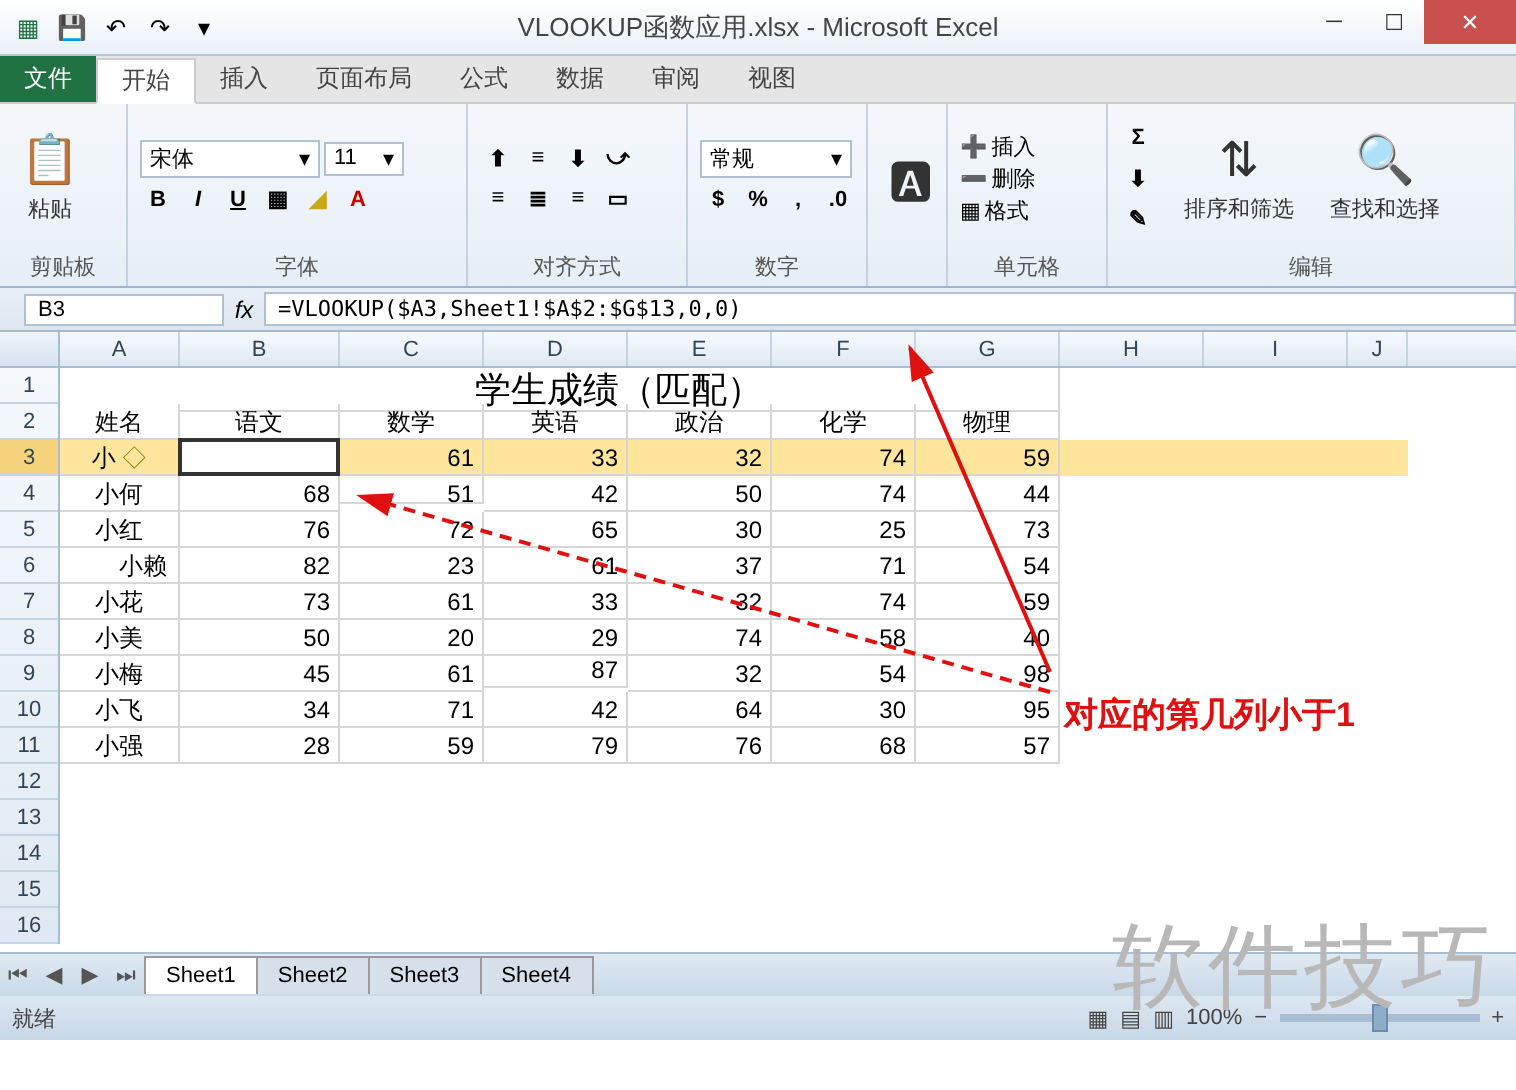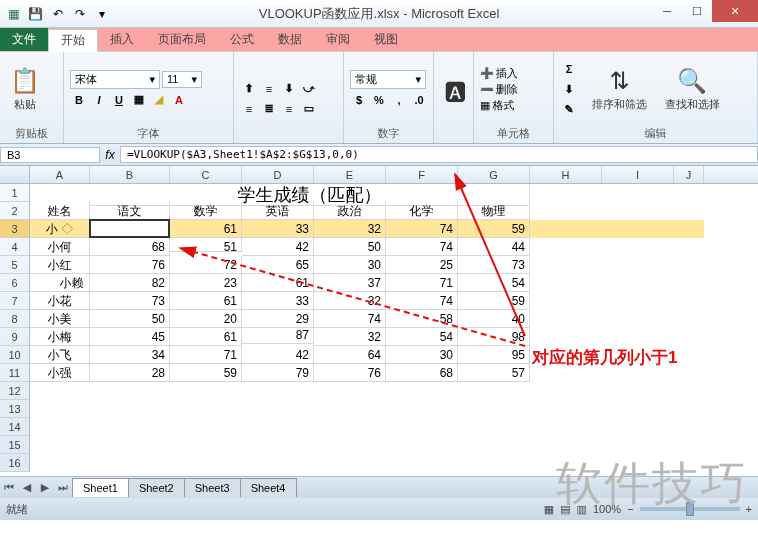--- a/index.html
+++ b/index.html
@@ -4,38 +4,38 @@
 <style>
 *{box-sizing:border-box;margin:0;padding:0;font-family:"Microsoft YaHei","SimSun",sans-serif}
 body{background:#fff;width:758px;height:545px;overflow:hidden;position:relative}
 .titlebar{height:28px;background:linear-gradient(#fff,#e8f0f8);display:flex;align-items:center;position:relative;border-bottom:1px solid #b7c5d6}
 .qat{display:flex;gap:2px;padding-left:4px;align-items:center}
 .qat-btn{width:20px;height:20px;display:flex;align-items:center;justify-content:center;font-size:12px}
 .title-text{position:absolute;left:50%;transform:translateX(-50%);font-size:13px;color:#444}
 .winbtns{position:absolute;right:0;top:0;display:flex}
 .winbtn{width:30px;height:22px;display:flex;align-items:center;justify-content:center;font-size:11px;color:#333}
 .winbtn.close{background:#c8504f;color:#fff;width:46px}
-.ribtabs{height:24px;background:#fca5a5;display:flex;border-bottom:1px solid #ccc}
+.ribtabs{height:24px;background:#e5e5e5;display:flex;border-bottom:1px solid #ccc}
 .ribtab{padding:0 12px;font-size:12px;display:flex;align-items:center;color:#444}
 .ribtab.file{background:#207245;color:#fff}
 .ribtab.active{background:#fff;border:1px solid #ccc;border-bottom:1px solid #fff;position:relative;top:1px}
 .ribbon{height:92px;background:linear-gradient(#f5f8fb,#e6eef6);border-bottom:1px solid #a0b5cc;display:flex}
 .ribgroup{border-right:1px solid #c2d2e2;display:flex;flex-direction:column;padding:2px 6px 0}
 .ribgroup-body{flex:1;display:flex;align-items:center;gap:4px}
 .ribgroup-label{font-size:11px;color:#555;text-align:center;padding:2px 0}
 .bigbtn{display:flex;flex-direction:column;align-items:center;gap:2px;font-size:11px;padding:2px 4px;color:#333}
 .bigbtn .ic{font-size:24px}
 .fontctrls{display:flex;flex-direction:column;gap:2px}
 .fontrow{display:flex;gap:2px;align-items:center}
 .combo{background:#fff;border:1px solid #b0c0d0;font-size:11px;padding:1px 4px;display:flex;align-items:center;justify-content:space-between}
 .smbtn{width:18px;height:18px;border:1px solid transparent;display:flex;align-items:center;justify-content:center;font-size:11px;font-weight:bold}
 .cells-btns{display:flex;flex-direction:column;gap:1px;font-size:11px}
 .cells-btns div{display:flex;align-items:center;gap:2px}
 .namebox-row{height:22px;background:linear-gradient(#e7eff7,#dbe6f0);display:flex;align-items:center;border-bottom:1px solid #a5b8cc}
-.namebox{width:100px;background:#fff;border:1px solid #b0c0d0;font-size:11px;padding:1px 6px;margin-left:0}
+.namebox{width:100px;background:#fff;border:1px solid #b0c0d0;font-size:11px;padding:1px 6px;margin-left:12px}
 .fx-lbl{width:20px;text-align:center;font-style:italic;font-size:12px}
 .formula-bar{flex:1;background:#fff;border:1px solid #b0c0d0;font-size:11px;padding:1px 6px;font-family:Consolas,monospace}
 .grid-area{position:relative;height:310px;background:#fff;overflow:hidden}
 .col-headers{display:flex;height:18px;background:linear-gradient(#f5f9fd,#dfe9f3);border-bottom:1px solid #a7bdd1}
 .corner{width:30px;border-right:1px solid #a7bdd1;background:linear-gradient(#eef4fa,#d8e4f0)}
 .colh{border-right:1px solid #c5d4e3;text-align:center;font-size:11px;color:#345;line-height:18px}
 .gridbody{display:flex}
 .row-headers{width:30px;background:linear-gradient(#f5f9fd,#dfe9f3);border-right:1px solid #a7bdd1}
 .rowh{height:18px;border-bottom:1px solid #c5d4e3;text-align:center;font-size:11px;color:#345;line-height:18px}
 .rowh.sel{background:#f7d27c}
@@ -136,20 +136,21 @@
           <div class="smbtn">⤻</div>
         </div>
         <div class="fontrow">
           <div class="smbtn">≡</div>
           <div class="smbtn">≣</div>
           <div class="smbtn">≡</div>
           <div class="smbtn">▭</div>
         </div>
       </div>
     </div>
+    <div class="ribgroup-label">对齐方式</div>
   </div>
   <div class="ribgroup" style="width:90px">
     <div class="ribgroup-body">
       <div class="fontctrls">
         <div class="combo" style="width:76px">
             <span>常规</span>
             <span>▾</span>
           </div>
         <div class="fontrow">
           <div class="smbtn">$</div>

